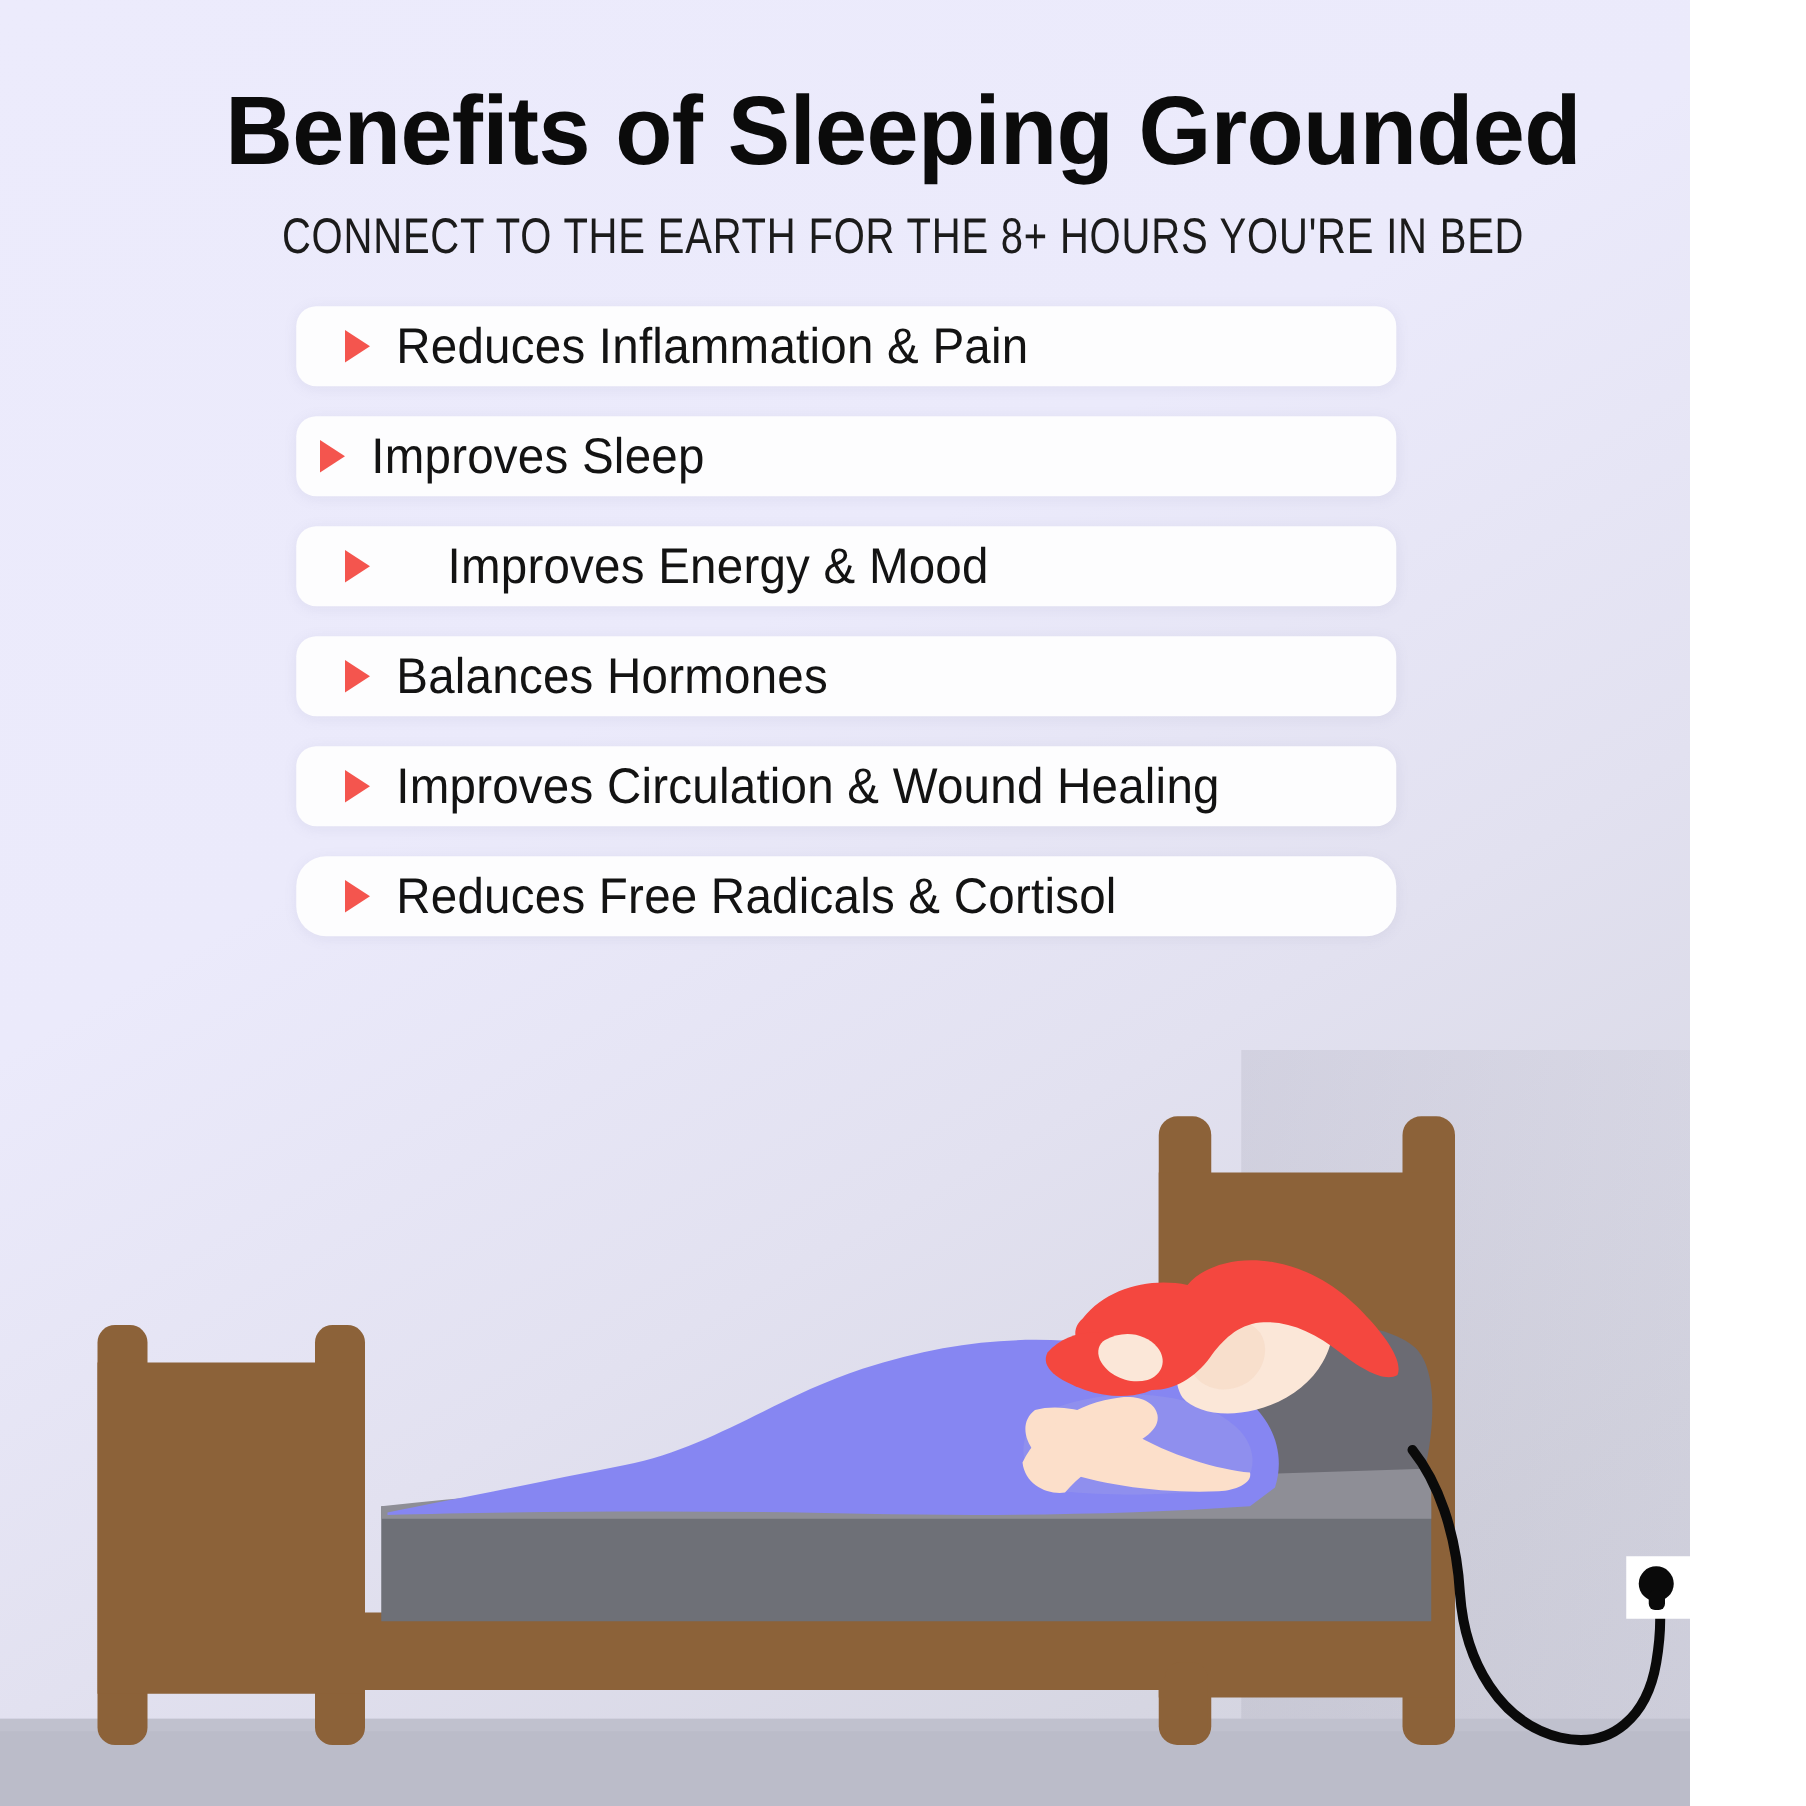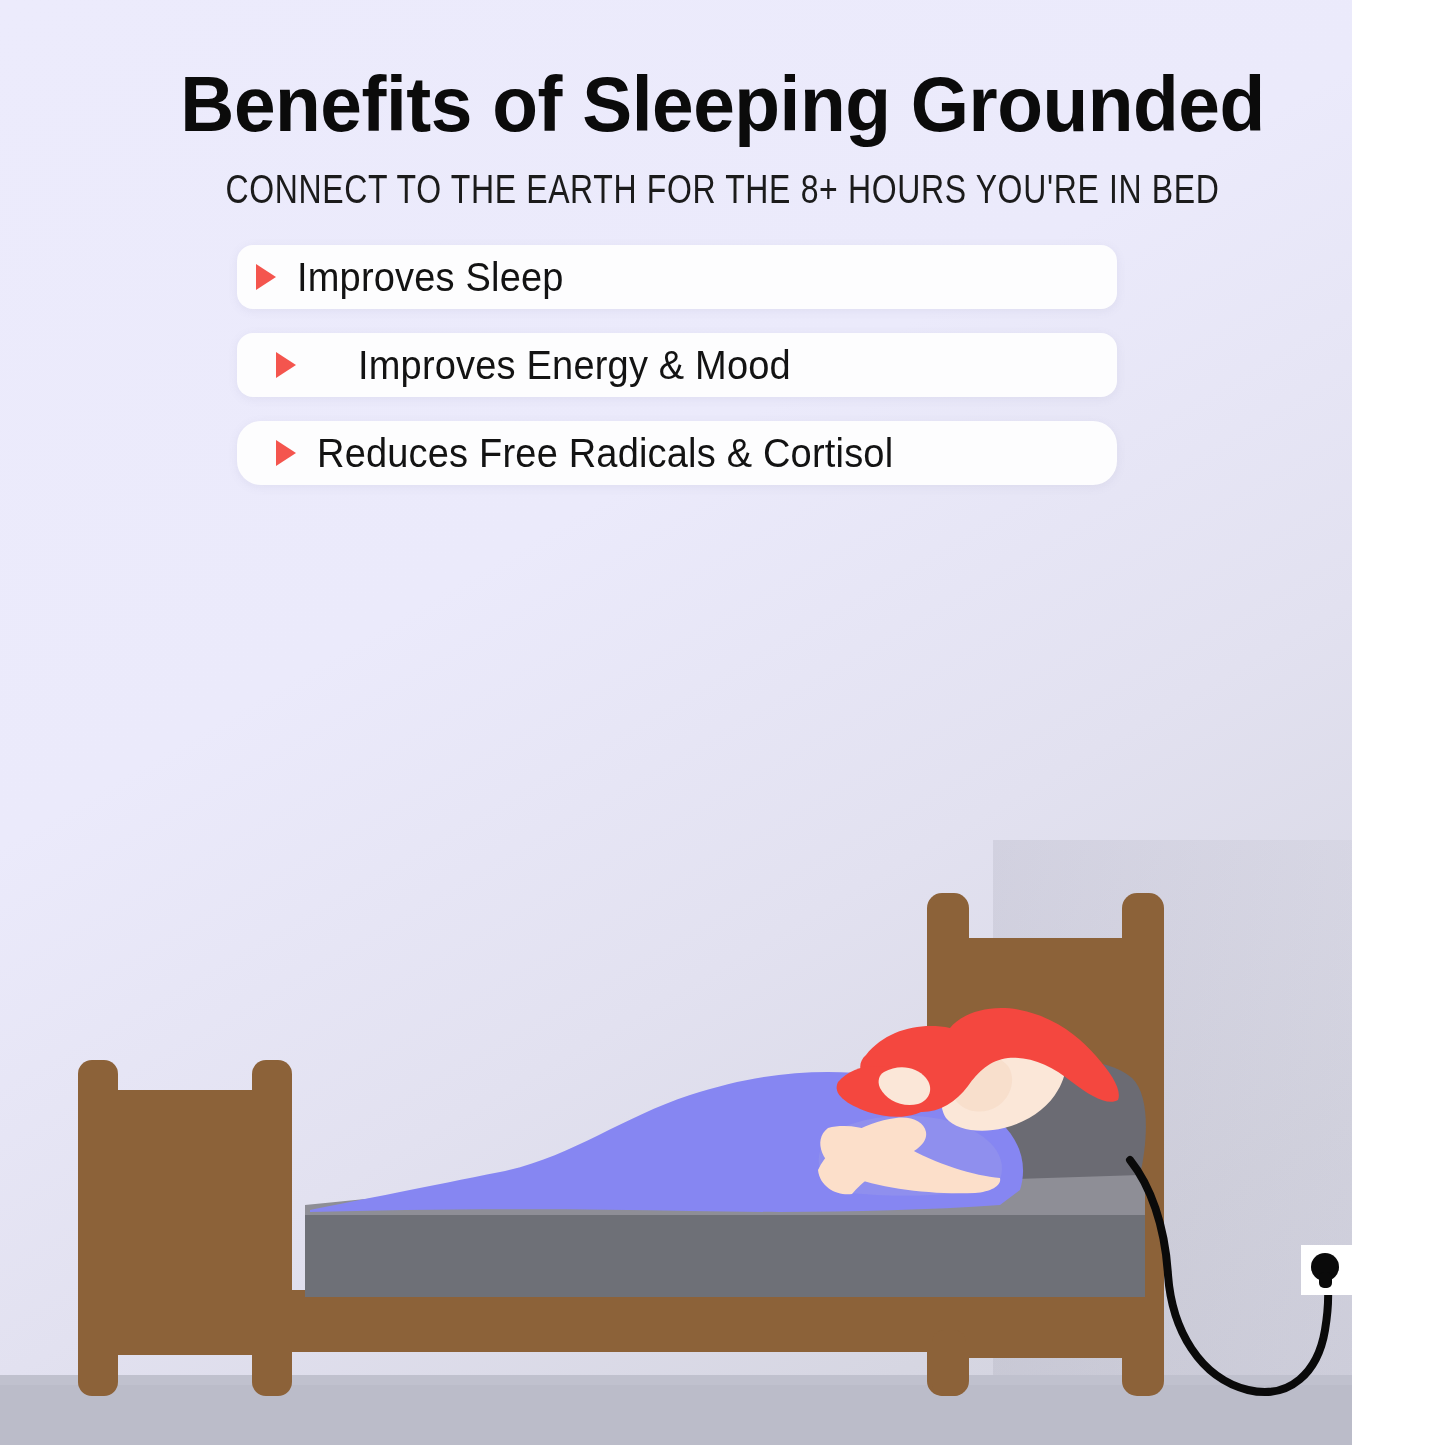--- a/index.html
+++ b/index.html
@@ -98,32 +98,44 @@
 
   <div class="wall-shade"></div>
 
   <div class="header">
     <div class="title">Benefits of Sleeping Grounded</div>
     <div class="subtitle">CONNECT TO THE EARTH FOR THE 8+ HOURS YOU'RE IN BED</div>
   </div>
 
   <div class="benefits">
 
+    <div class="benefit-card" style="width:880px;">
+      <span class="bullet-icon"></span>
+      <span class="benefit-label">Reduces Inflammation &amp; Pain</span>
+    </div>
 
     <div class="benefit-card" style="width:880px;padding-left:19px;">
       <span class="bullet-icon"></span>
       <span class="benefit-label">Improves Sleep</span>
     </div>
 
     <div class="benefit-card" style="width:880px;gap:41px;">
       <span class="bullet-icon"></span>
       <span class="benefit-label">Improves Energy &amp; Mood</span>
     </div>
 
-
+    <div class="benefit-card" style="width:880px;">
+      <span class="bullet-icon"></span>
+      <span class="benefit-label">Balances Hormones</span>
+    </div>
+
+    <div class="benefit-card" style="width:880px;">
+      <span class="bullet-icon"></span>
+      <span class="benefit-label">Improves Circulation &amp; Wound Healing</span>
+    </div>
 
     <div class="benefit-card" style="width:880px;border-radius:24px;">
       <span class="bullet-icon"></span>
       <span class="benefit-label">Reduces Free Radicals &amp; Cortisol</span>
     </div>
 
 
   </div>
 
   <div class="scene">

